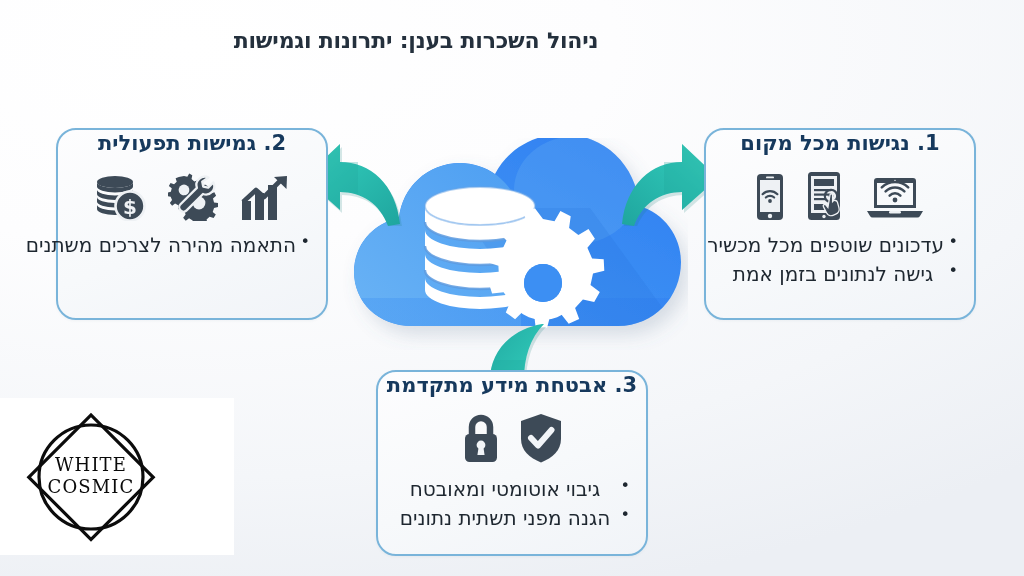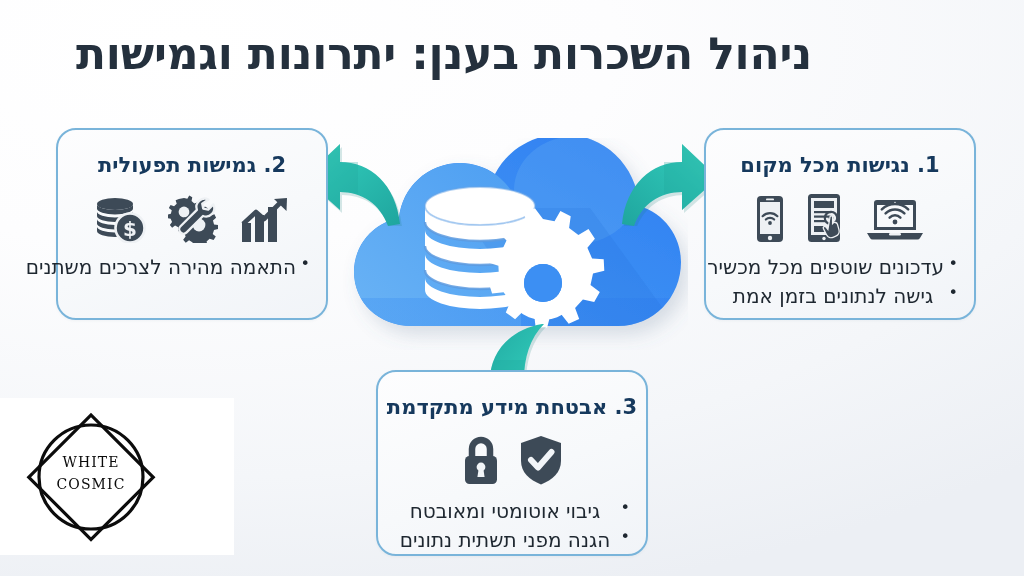--- a/index.html
+++ b/index.html
@@ -25,46 +25,45 @@
   }
 
   
   .page-title {
     position: absolute;
     top: 28px;
     left: 0;
     width: 832px;
     text-align: center;
     direction: rtl;
-    font-size: 44px;
+    font-size: 22px;
     font-weight: bold;
     color: #24303d;
     letter-spacing: -0.2px;
     text-shadow: 0 1px 1px rgba(255,255,255,0.8);
     white-space: nowrap;
-    margin-left: 28px;
   }
 
   
   .card {
     position: absolute;
     box-sizing: border-box;
     border: 2px solid #79b4da;
     border-radius: 20px;
     background: linear-gradient(160deg, #fdfdfe 0%, #f7f9fb 55%, #f1f4f8 100%);
     direction: rtl;
     text-align: center;
     box-shadow: 0 1px 3px rgba(40,70,100,0.05);
   }
   #card-1 { left: 704px; top: 128px; width: 272px; height: 192px; }
   #card-2 { left:  56px; top: 128px; width: 272px; height: 192px; }
   #card-3 { left: 376px; top: 370px; width: 272px; height: 186px; }
 
   .card-title {
-    margin: 24px 0 0 0;
+    margin: 2px 0 0 0;
     font-size: 21px;
     font-weight: bold;
     color: #16395d;
     line-height: 1.1;
     white-space: nowrap;
     text-shadow: 0 1px 0 rgba(255,255,255,0.7);
   }
 
   .icon-row {
     display: flex;
@@ -131,21 +130,21 @@
     top: 6px;
     width: 146px;
     height: 146px;
   }
   .logo-text {
     position: absolute;
     left: 18px;
     width: 146px;
     text-align: center;
     font-family: "DejaVu Serif", "Liberation Serif", serif;
-    font-size: 14px;
+    font-size: 18px;
     letter-spacing: 1.1px;
     color: #0a0a0a;
   }
   #logo-line-1 { top: 56px; }
   #logo-line-2 { top: 78px; }
 </style>
 </head>
 <body>
 
 <div id="stage">

